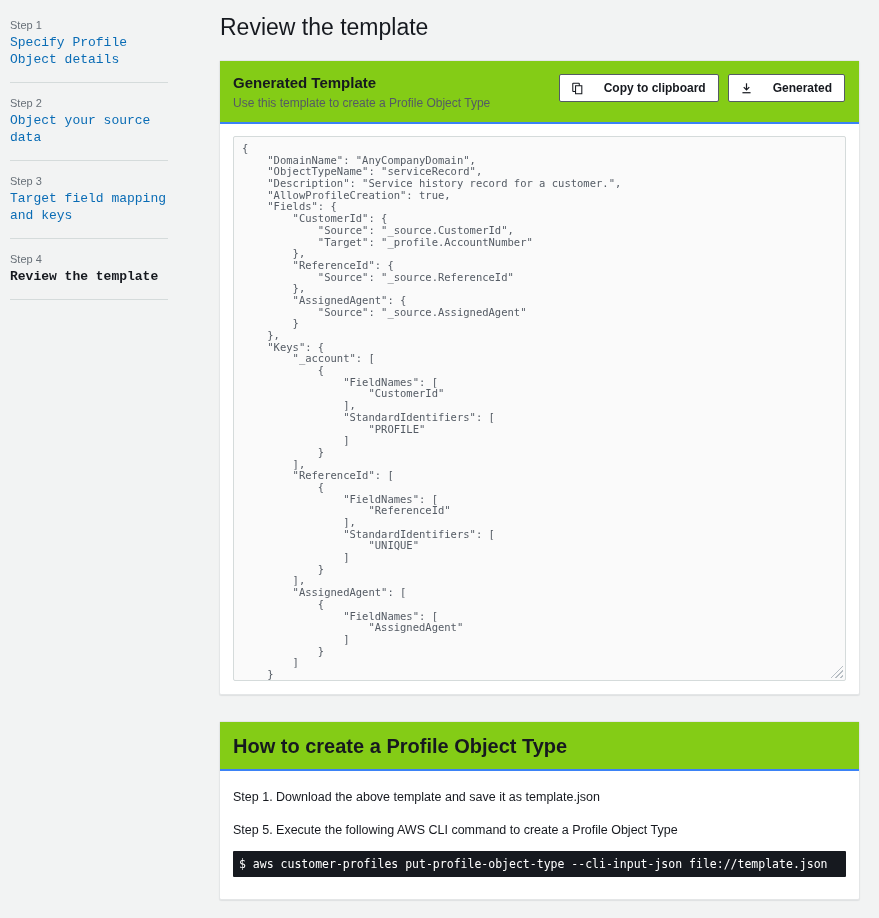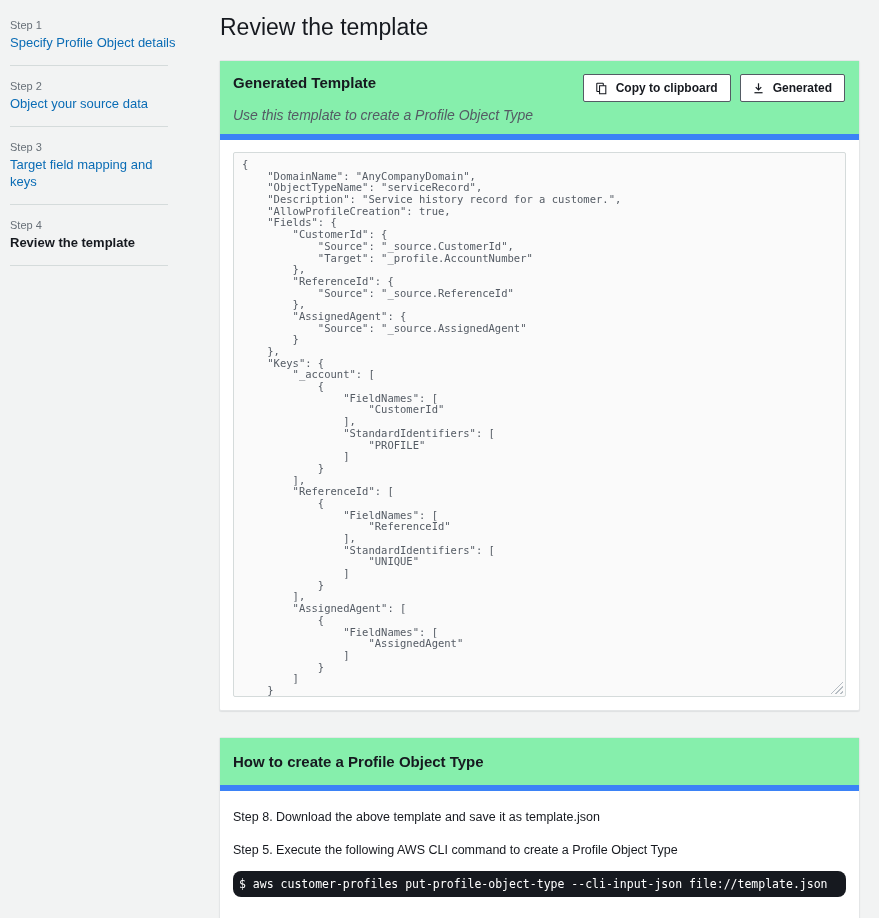--- a/index.html
+++ b/index.html
@@ -37,20 +37,21 @@
     font-size: 11px;
     color: #687078;
     line-height: 14px;
     margin-bottom: 2px;
   }
   .step-title {
     font-size: 13px;
     line-height: 17px;
     color: #0a6cb5;
     cursor: pointer;
+    font-family: Liberation Mono, monospace;
   }
   .step-title.active {
     color: #16191f;
     font-weight: bold;
     cursor: default;
   }
   .step-divider {
     height: 1px;
     background: #d5dbdb;
     margin: 14px 12px 13px 0;
@@ -72,52 +73,51 @@
     padding-left: 1px;
   }
 
   .card {
     background: #ffffff;
     border: 1px solid #e4e6e7;
     border-radius: 2px;
     box-shadow: 0 1px 1px 0 rgba(0,28,36,0.08);
   }
   .card-header {
-    background: #86efac;
-    border-bottom: 6px solid #3b82f6;
+    background: #84cc16;
+    border-bottom: 2px solid #3b82f6;
     padding: 12px 14px 11px 13px;
     display: flex;
     align-items: flex-start;
     justify-content: space-between;
   }
   .card-header-text h2 {
     margin: 0;
     font-size: 15px;
     line-height: 20px;
     font-weight: bold;
     color: #16191f;
   }
   .card-header-text p {
-    margin: 15px 0 0 0;
-    font-size: 14px;
+    margin: 3px 0 0 0;
+    font-size: 12px;
     line-height: 15px;
     color: #545b64;
-    font-style: italic;
   }
   .header-actions {
     display: flex;
     gap: 9px;
     padding-top: 1px;
   }
 
   .btn {
     display: inline-flex;
     align-items: center;
     justify-content: center;
-    gap: 8px;
+    gap: 20px;
     background: #ffffff;
     border: 1px solid #545b64;
     border-radius: 2px;
     color: #16191f;
     font-family: "Liberation Sans", sans-serif;
     font-size: 12px;
     font-weight: bold;
     line-height: 14px;
     padding: 6px 12px 6px 11px;
     cursor: pointer;
@@ -163,42 +163,42 @@
   }
 
   
   .howto {
     margin-top: 26px;
   }
   .howto .card-header {
     padding: 14px 14px 13px 13px;
   }
   .howto .card-header h2 {
-    font-size: 15px;
+    font-size: 20px;
   }
   .howto-body {
     padding: 18px 13px 22px 13px;
   }
   .howto-step {
     font-size: 12.5px;
     line-height: 17px;
     color: #16191f;
     margin: 0 0 16px 0;
   }
   .howto-step:last-of-type { margin-bottom: 12px; }
   .cli-box {
     background: #16191f;
     color: #ffffff;
     font-family: "DejaVu Sans Mono", monospace;
     font-size: 11.5px;
     line-height: 18px;
     padding: 4px 8px 4px 6px;
     white-space: pre;
     overflow: hidden;
-    border-radius: 8px;
+    border-radius: 1px;
   }
 </style>
 </head>
 <body>
 
 <div class="page">
 
   <nav class="sidebar">
 
     <div class="nav-step">
@@ -313,20 +313,20 @@
       </div>
     </section>
 
     <section class="card howto">
       <div class="card-header">
         <div class="card-header-text">
           <h2>How to create a Profile Object Type</h2>
         </div>
       </div>
       <div class="howto-body">
-        <p class="howto-step">Step 8. Download the above template and save it as template.json</p>
+        <p class="howto-step">Step 1. Download the above template and save it as template.json</p>
         <p class="howto-step">Step 5. Execute the following AWS CLI command to create a Profile Object Type</p>
         <div class="cli-box">$ aws customer-profiles put-profile-object-type --cli-input-json file://template.json</div>
       </div>
     </section>
 
   </main>
 </div>
 
 </body></html>

